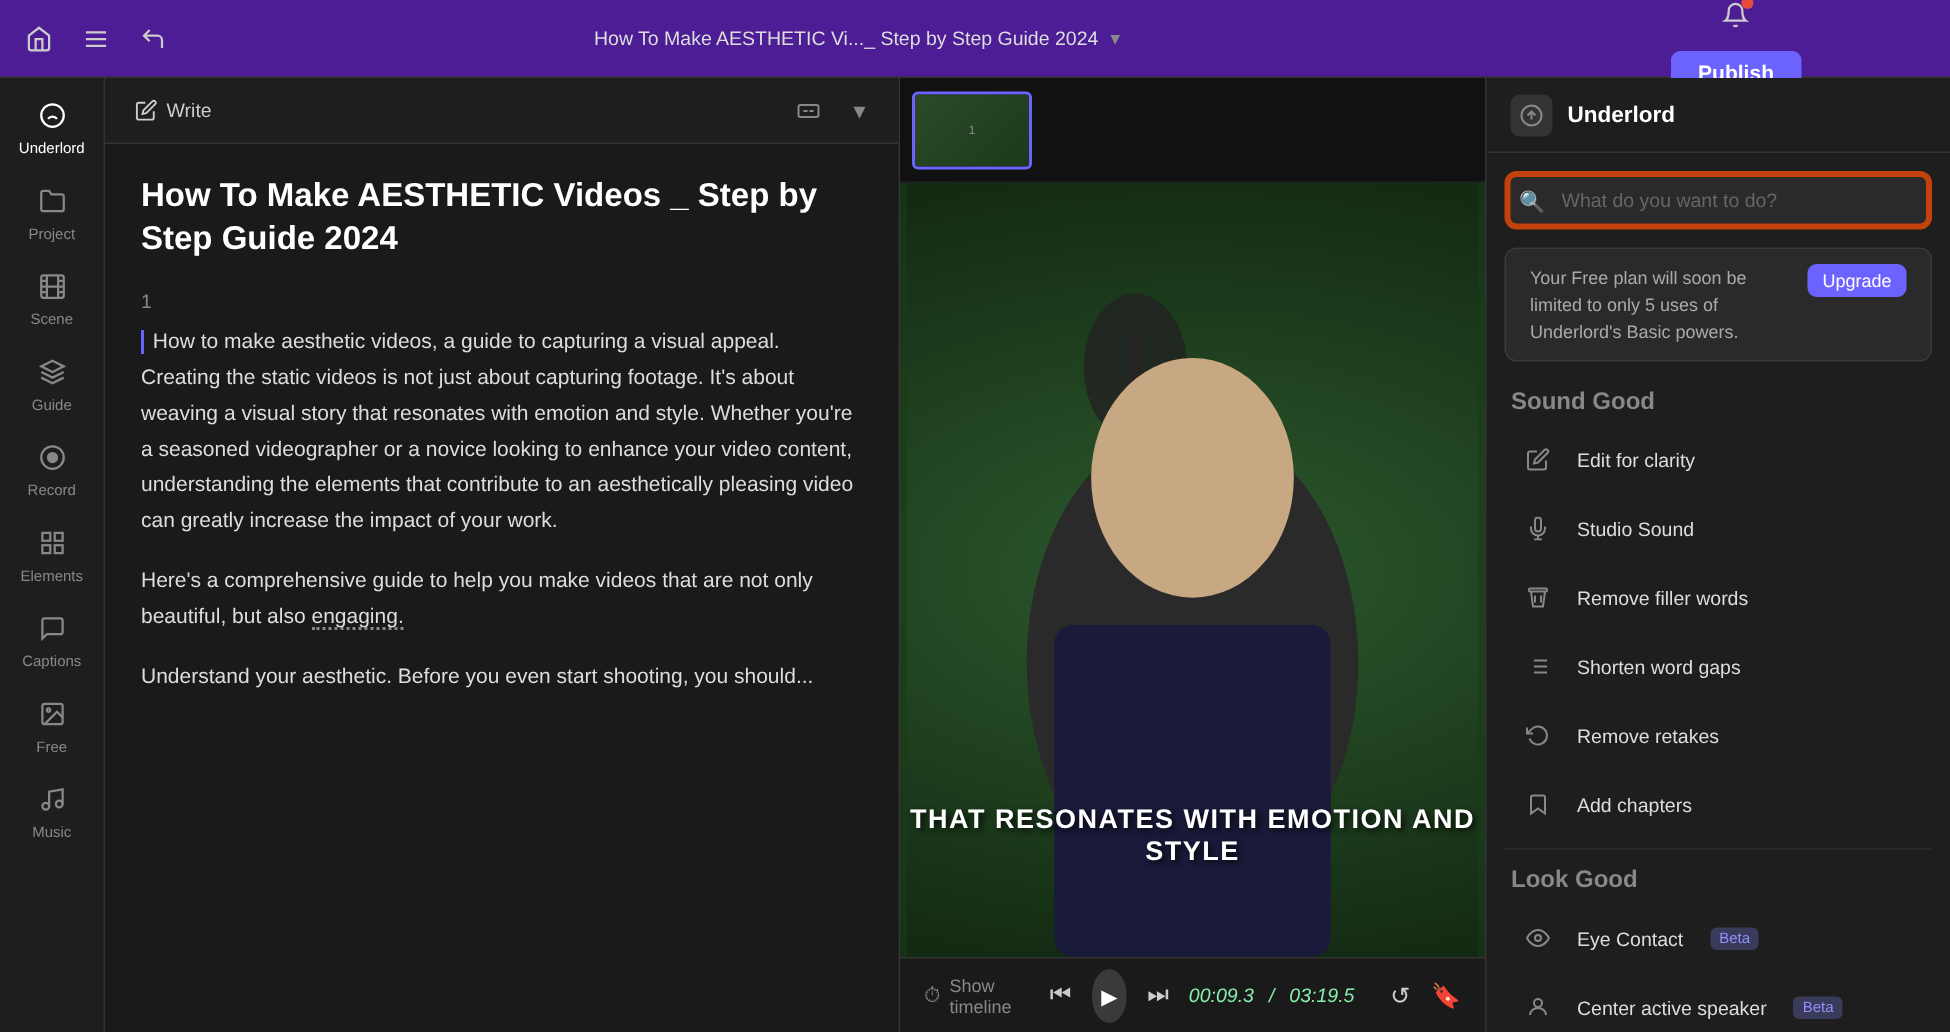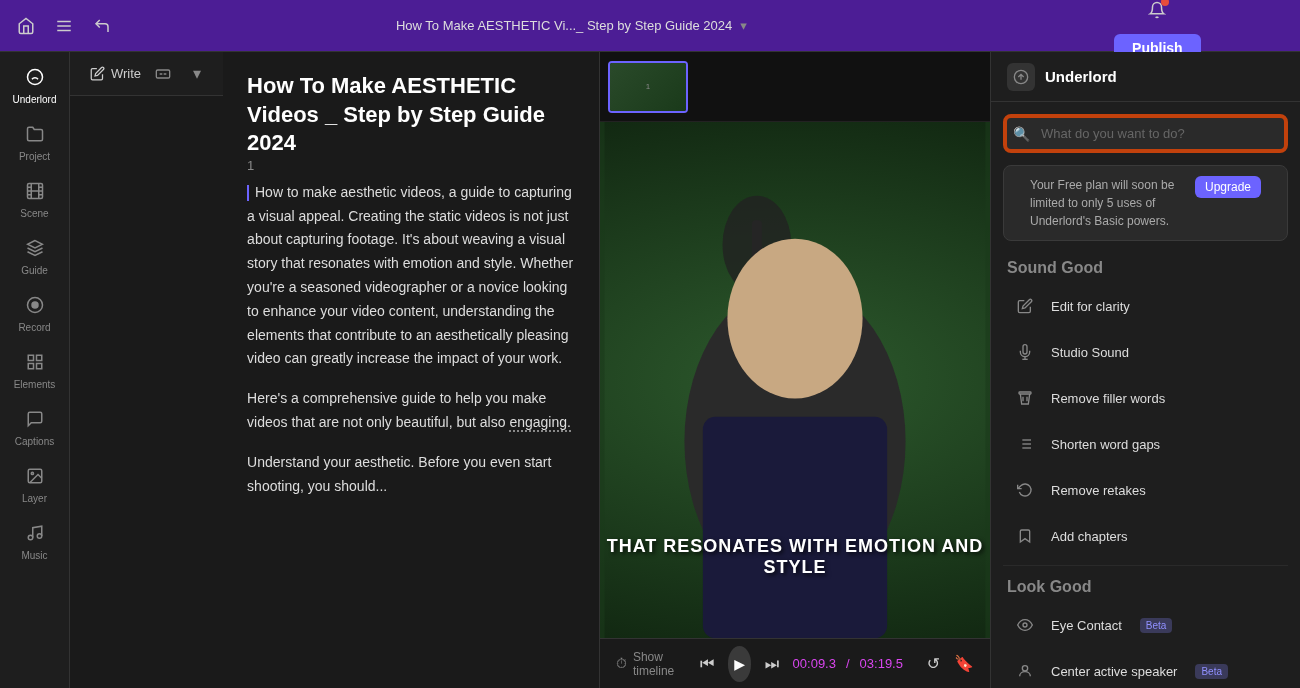--- a/index.html
+++ b/index.html
@@ -25,63 +25,63 @@
 
     
     .left-sidebar { width: 70px; background: #1e1e1e; border-right: 1px solid #333; display: flex; flex-direction: column; align-items: center; padding-top: 8px; gap: 4px; }
     .sidebar-item { display: flex; flex-direction: column; align-items: center; gap: 3px; padding: 8px 6px; border-radius: 8px; cursor: pointer; width: 58px; }
     .sidebar-item .icon { font-size: 18px; color: #888; }
     .sidebar-item .label { font-size: 10px; color: #888; text-align: center; }
     .sidebar-item.active .icon { color: #fff; }
     .sidebar-item.active .label { color: #fff; }
 
     
-    .script-panel { width: 530px; background: #1a1a1a; border-right: 1px solid #333; display: flex; overflow: hidden; }
+    .script-panel { width: 530px; background: #1a1a1a; border-right: 1px solid #333; display: flex; flex-direction: column; overflow: hidden; }
     .script-toolbar { height: 44px; background: #1e1e1e; display: flex; align-items: center; justify-content: space-between; padding: 0 12px; border-bottom: 1px solid #333; flex-shrink: 0; }
     .script-tool-left { display: flex; align-items: center; gap: 8px; }
     .write-btn { display: flex; align-items: center; gap: 6px; color: #ccc; font-size: 13px; cursor: pointer; padding: 4px 8px; border-radius: 6px; }
     .toolbar-icons { display: flex; align-items: center; gap: 6px; }
     .toolbar-icon-btn { color: #888; cursor: pointer; display: flex; align-items: center; justify-content: center; width: 28px; height: 28px; border-radius: 4px; }
 
     .script-content { flex: 1; overflow-y: auto; padding: 20px 24px; }
-    .script-title { font-size: 22px; font-weight: 700; color: #fff; line-height: 1.3; }
+    .script-title { font-size: 22px; font-weight: 700; color: #fff; margin-bottom: 20px; line-height: 1.3; }
     .section-num { font-size: 13px; color: #888; margin-bottom: 8px; }
     .cursor-line { display: inline-block; width: 2px; height: 16px; background: #6c63ff; margin-right: 2px; vertical-align: middle; }
     .script-body { font-size: 14px; color: #ddd; line-height: 1.7; }
     .script-body p { margin-bottom: 16px; }
     .dotted-underline { border-bottom: 2px dotted #888; }
 
     
     .video-panel { flex: 1; background: #111; display: flex; flex-direction: column; overflow: hidden; }
     .video-area { flex: 1; position: relative; display: flex; align-items: center; justify-content: center; background: #000; overflow: hidden; }
     .video-placeholder { width: 100%; height: 100%; background: linear-gradient(135deg, #1a2a1a 0%, #0d1a0d 50%, #1a2a1a 100%); display: flex; align-items: center; justify-content: center; position: relative; }
     .video-caption { position: absolute; bottom: 60px; left: 0; right: 0; text-align: center; font-size: 18px; font-weight: 800; color: #fff; text-transform: uppercase; letter-spacing: 1px; text-shadow: 2px 2px 4px rgba(0,0,0,0.8); }
 
     
     .video-controls { height: 50px; background: #1a1a1a; border-top: 1px solid #333; display: flex; align-items: center; padding: 0 16px; gap: 10px; flex-shrink: 0; }
-    .time-display { font-size: 13px; color: #d946ef; font-variant-numeric: tabular-nums; }
+    .time-display { font-size: 13px; color: #86efac; font-variant-numeric: tabular-nums; font-style: italic; }
     .control-btn { background: none; border: none; color: #ccc; cursor: pointer; display: flex; align-items: center; justify-content: center; width: 32px; height: 32px; border-radius: 4px; font-size: 16px; }
     .play-btn { background: none; border: none; color: #fff; cursor: pointer; display: flex; align-items: center; justify-content: center; width: 36px; height: 36px; border-radius: 50%; background: #3a3a3a; font-size: 14px; }
     .timeline-btn { margin-left: 0; display: flex; align-items: center; gap: 6px; color: #888; font-size: 12px; cursor: pointer; }
     .icon-timeline { font-size: 14px; }
     .spacer { flex: 1; }
     .bookmark-btn { background: none; border: none; color: #888; cursor: pointer; font-size: 16px; }
 
     
     .right-panel { width: 310px; background: #1e1e1e; border-left: 1px solid #333; display: flex; flex-direction: column; overflow: hidden; }
     .underlord-header { height: 50px; display: flex; align-items: center; gap: 10px; padding: 0 16px; border-bottom: 1px solid #333; flex-shrink: 0; }
     .underlord-logo { width: 28px; height: 28px; border-radius: 6px; background: #333; display: flex; align-items: center; justify-content: center; font-size: 14px; }
     .underlord-title { font-size: 15px; font-weight: 600; color: #fff; }
 
     .search-box { margin: 12px; position: relative; }
     .search-input { width: 100%; background: #2a2a2a; border: 4px solid #c2410c; border-radius: 8px; padding: 8px 12px 8px 34px; font-size: 13px; color: #ccc; outline: none; }
     .search-input::placeholder { color: #666; }
     .search-icon-abs { position: absolute; left: 10px; top: 50%; transform: translateY(-50%); color: #666; font-size: 14px; }
 
-    .upgrade-notice { margin: 0 12px 12px; background: #2a2a2a; border: 1px solid #3a3a3a; border-radius: 8px; padding: 10px 26px; font-size: 12px; color: #aaa; display: flex; align-items: flex-start; justify-content: space-between; gap: 8px; }
+    .upgrade-notice { margin: 0 12px 12px; background: #2a2a2a; border: 1px solid #3a3a3a; border-radius: 8px; padding: 10px 16px; font-size: 12px; color: #aaa; display: flex; align-items: flex-start; justify-content: space-between; gap: 8px; }
     .upgrade-notice-text { line-height: 1.5; }
     .upgrade-notice-btn { background: #6c63ff; color: #fff; border: none; border-radius: 6px; padding: 4px 10px; font-size: 12px; cursor: pointer; white-space: nowrap; }
 
     .section-label { padding: 6px 16px; font-size: 16px; font-weight: 600; color: #888; text-transform: none; }
     .ai-tool-item { display: flex; align-items: center; gap: 12px; padding: 9px 16px; cursor: pointer; border-radius: 6px; margin: 0 4px; }
     .ai-tool-icon { width: 28px; height: 28px; display: flex; align-items: center; justify-content: center; color: #888; font-size: 16px; flex-shrink: 0; }
     .ai-tool-label { font-size: 13px; color: #ddd; }
     .beta-badge { background: #3a3a5a; color: #9090ff; font-size: 10px; padding: 2px 6px; border-radius: 4px; margin-left: 6px; }
 
     .divider-line { height: 1px; background: #2a2a2a; margin: 6px 12px; }
@@ -192,21 +192,21 @@
             <path d="M21 15a2 2 0 01-2 2H7l-4 4V5a2 2 0 012-2h14a2 2 0 012 2z"></path>
           </svg></span>
         <span class="label">Captions</span>
       </div>
       <div class="sidebar-item">
         <span class="icon"><svg width="18" height="18" viewBox="0 0 24 24" fill="none" stroke="currentColor" stroke-width="2">
             <rect x="3" y="3" width="18" height="18" rx="2"></rect>
             <circle cx="8.5" cy="8.5" r="1.5"></circle>
             <polyline points="21,15 16,10 5,21"></polyline>
           </svg></span>
-        <span class="label">Layer</span>
+        <span class="label">Free</span>
       </div>
       <div class="sidebar-item">
         <span class="icon"><svg width="18" height="18" viewBox="0 0 24 24" fill="none" stroke="currentColor" stroke-width="2">
             <path d="M9 18V5l12-2v13"></path>
             <circle cx="6" cy="18" r="3"></circle>
             <circle cx="18" cy="16" r="3"></circle>
           </svg></span>
         <span class="label">Music</span>
       </div>
     </div>

